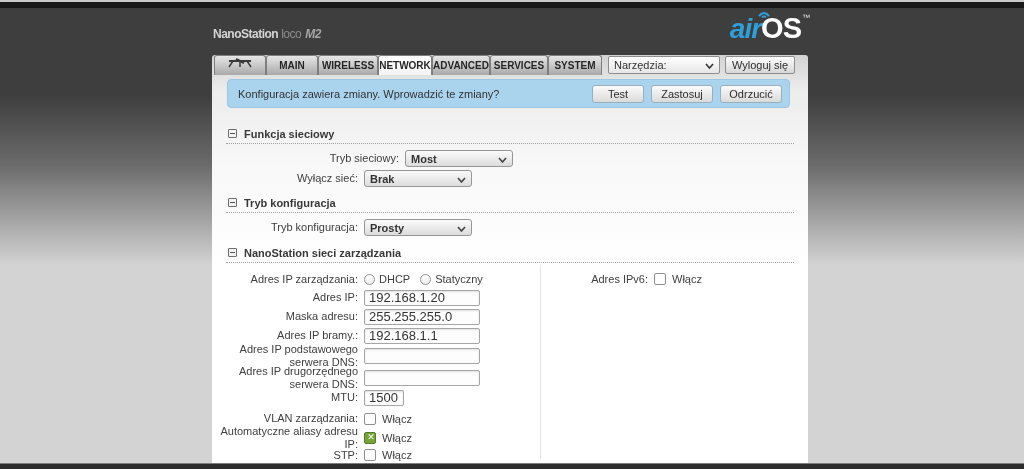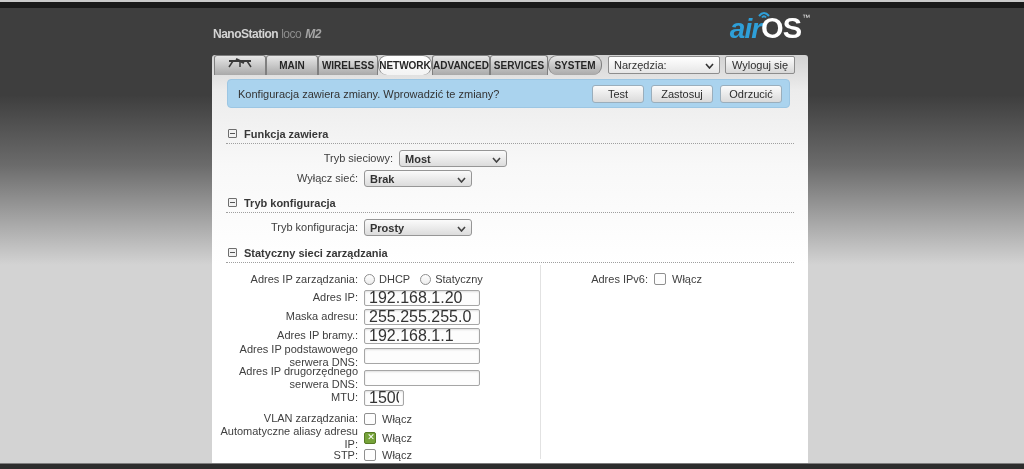--- a/index.html
+++ b/index.html
@@ -27,21 +27,21 @@
     background:linear-gradient(180deg,#d2d2d2 0px,#ececec 35px,#f8f8f8 110px,#ffffff 210px,#ffffff 100%);
     border-radius:3px 3px 0 0;}
 
   
   .tabrow{position:absolute;left:2px;top:0;right:2px;height:20px;display:flex;gap:0;align-items:flex-end;}
   .tab{height:20px;line-height:20px;text-align:center;font-size:10px;font-weight:bold;color:#262626;
     background:linear-gradient(180deg,#e7e7e7,#a9a9a9);border:1px solid #7f7f7f;border-bottom:none;
     border-radius:3px 3px 0 0;cursor:pointer;overflow:hidden;}
   .tab.active{background:linear-gradient(180deg,#ffffff,#f3f3f3);}
   .tab.icontab{display:flex;align-items:center;justify-content:center;}
-  .w52{width:52px;}.w54{width:54px;border-radius:9px;}.w58{width:58px;}.w60{width:60px;}
+  .w52{width:52px;}.w54{width:54px;}.w58{width:58px;}.w60{width:60px;}
   .toolsel{margin-left:6px;width:112px;height:18px;align-self:center;background:linear-gradient(180deg,#ffffff,#e6e6e6);
     border:1px solid #8d8d8d;border-radius:2px;display:flex;align-items:center;font-size:11px;color:#333;
     padding:0 5px;cursor:pointer;}
   .toolsel .lbl{flex:1;}
   .logout{margin-left:5px;width:70px;height:18px;align-self:center;background:linear-gradient(180deg,#fdfdfd,#d7d7d7);
     border:1px solid #8d8d8d;border-radius:2px;font-size:11px;color:#2d2d2d;text-align:center;line-height:16px;cursor:pointer;}
 
   
   .banner{position:absolute;left:15px;top:24px;width:563px;height:29px;background:#aad3ee;border:1px solid #9cc6e3;
     border-radius:4px;display:flex;align-items:center;}
@@ -56,21 +56,21 @@
   .collapse::after{content:"";position:absolute;left:1px;right:1px;top:3px;height:1px;background:#555;}
   .sechead .t{position:absolute;left:18px;top:0;font-size:11px;font-weight:bold;color:#383838;}
   .secline{position:absolute;left:14px;right:14px;height:0;border-bottom:1px dotted #9f9f9f;}
 
   
   .row{position:absolute;display:flex;align-items:center;}
   .lblcell{width:152px;text-align:right;padding-right:6px;font-size:11px;color:#404040;line-height:1.15;}
   .select{width:108px;height:17px;background:linear-gradient(180deg,#fbfbfb,#dcdcdc);border:1px solid #969696;
     border-radius:3px;display:flex;align-items:center;font-size:11px;color:#222;padding:0 5px;cursor:pointer;}
   .select .val{flex:1;font-weight:bold;color:#333;}
-  .tin{height:16px;border:1px solid #a6a6a6;border-radius:2px;background:#fdfdfd;font-size:16px;color:#333;
+  .tin{height:16px;border:1px solid #a6a6a6;border-radius:2px;background:#fdfdfd;font-size:13px;color:#333;
     padding:0 4px;font-family:"Liberation Sans","DejaVu Sans",sans-serif;box-shadow:inset 0 1px 2px rgba(0,0,0,0.12);}
   .tin.wide{width:116px;}
   .tin.small{width:40px;}
   .radio{width:11px;height:11px;border:1px solid #8f8f8f;border-radius:50%;background:linear-gradient(180deg,#fff,#ececec);margin-right:4px;cursor:pointer;}
   .rlab{font-size:11px;color:#404040;margin-right:10px;}
   .cbx{width:12px;height:12px;border:1px solid #8f8f8f;border-radius:2px;background:#fdfdfd;cursor:pointer;
     position:relative;margin-right:6px;flex:0 0 auto;}
   .cbx.on{background:#76a33a;border-color:#567a24;}
   .cbx.on::after{content:"✕";position:absolute;left:0;top:-1px;width:12px;text-align:center;font-size:9px;color:#fff;font-weight:bold;}
   .clab{font-size:11px;color:#404040;}
@@ -129,25 +129,25 @@
 
     <div class="banner">
       <span class="msg">Konfiguracja zawiera zmiany. Wprowadzić te zmiany?</span>
       <div class="bbtn w52">Test</div>
       <div class="bbtn w62">Zastosuj</div>
       <div class="bbtn w62">Odrzucić</div>
     </div>
 
     <div class="sechead" style="top:73px;">
       <div class="collapse"></div>
-      <div class="t">Funkcja zawiera</div>
+      <div class="t">Funkcja sieciowy</div>
     </div>
     <div class="secline" style="top:88px;"></div>
 
-    <div class="row" style="left:7px;top:95px;padding-left:28px;">
+    <div class="row" style="left:13px;top:95px;padding-left:28px;">
       <div class="lblcell">Tryb sieciowy:</div>
       <div class="select">
         <span class="val">Most</span>
         <span>
           <svg width="9" height="6" viewBox="0 0 9 6">
               <path d="M1 1 L4.5 5 L8 1" fill="none" stroke="#444" stroke-width="1.6"></path>
             </svg>
         </span>
       </div>
     </div>
@@ -176,21 +176,21 @@
         <span>
           <svg width="9" height="6" viewBox="0 0 9 6">
               <path d="M1 1 L4.5 5 L8 1" fill="none" stroke="#444" stroke-width="1.6"></path>
             </svg>
         </span>
       </div>
     </div>
 
     <div class="sechead" style="top:192px;">
       <div class="collapse"></div>
-      <div class="t">Statyczny sieci zarządzania</div>
+      <div class="t">NanoStation sieci zarządzania</div>
     </div>
     <div class="secline" style="top:207px;"></div>
 
     <div class="vdivider"></div>
 
     <div class="row" style="left:0;top:216px;height:16px;">
       <div class="lblcell">Adres IP zarządzania:</div>
       <div class="radio"></div>
       <span class="rlab">DHCP</span>
       <div class="radio"></div>

